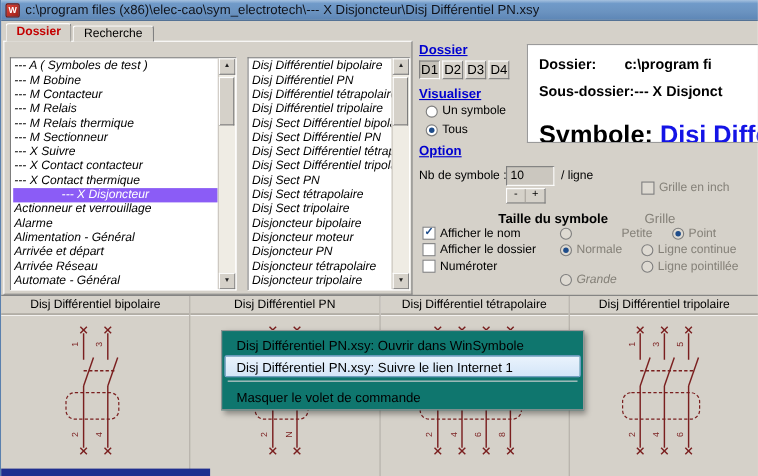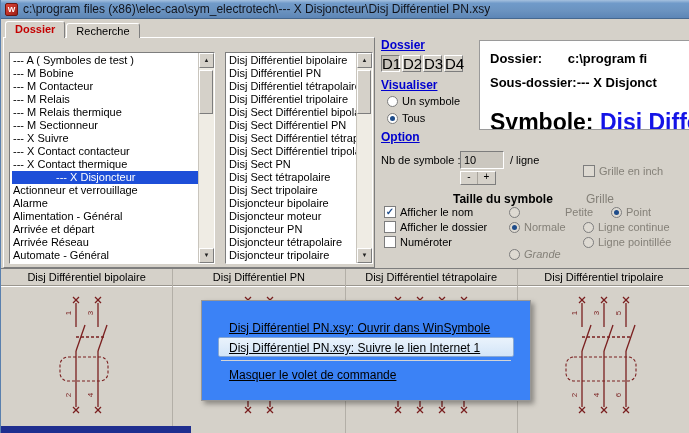--- a/index.html
+++ b/index.html
@@ -17,37 +17,37 @@
   
   .tabstrip{position:absolute;left:4px;top:21px;display:flex;align-items:flex-end;height:17px;z-index:5;}
   .tab{height:15px;padding:1px 9px 0;font-size:11px;color:#000;background:#d5d1c9;
     border:1px solid #808080;border-bottom:none;border-top-color:#fff;border-left-color:#fff;
     border-radius:3px 3px 0 0;margin-right:1px;}
   .tab.active{height:17px;color:#c40000;font-weight:bold;background:#d5d1c9;}
   
   .tabpage{position:absolute;left:2px;top:37px;width:372px;height:231px;background:#d5d1c9;
     border:1px solid;border-color:#ffffff #7d7d7d #7d7d7d #ffffff;}
   
-  .listbox{position:absolute;background:#fff;border:1px solid;border-color:#7d7d7d #fff #fff #7d7d7d;display:flex;overflow:hidden;}
+  .listbox{position:absolute;background:#fff;border:1px solid;border-color:#7d7d7d #fff #fff #7d7d7d;display:flex;overflow:hidden;font-style:italic;}
   .folder-list{left:8px;top:52px;width:206px;height:212px;}
   .symbol-list{left:224px;top:52px;width:148px;height:212px;}
   .list-items{flex:1;overflow:hidden;padding:1px 0 0 2px;}
   .li{height:13px;line-height:13px;font-size:11px;color:#000;white-space:nowrap;overflow:hidden;padding-left:1px;}
-  .li.sel{background:#1d4ed8;color:#fff;padding-left:44px;}
+  .li.sel{background:#8b5cf6;color:#fff;padding-left:44px;}
   .vscroll{width:16px;flex:0 0 16px;background:#efece4;display:flex;flex-direction:column;border-left:1px solid #c9c5bd;}
   .sb-btn{height:15px;flex:0 0 15px;background:#d5d1c9;border:1px solid;border-color:#fff #7d7d7d #7d7d7d #fff;
     font-size:6px;text-align:center;line-height:13px;color:#222;}
   .sb-track{flex:1;position:relative;}
   .sb-thumb{position:absolute;left:0;top:2px;width:14px;height:44px;background:#d5d1c9;
     border:1px solid;border-color:#fff #7d7d7d #7d7d7d #fff;}
   
   .link{position:absolute;font-size:12px;font-weight:bold;color:#0000cf;text-decoration:underline;cursor:pointer;white-space:nowrap;}
   .dbtns{position:absolute;left:380px;top:55px;display:flex;}
   .dbtn{width:19px;height:17px;margin-right:2px;background:#d5d1c9;border:1px solid;
-    border-color:#fff #7d7d7d #7d7d7d #fff;font-size:15px;line-height:15px;color:#000;}
+    border-color:#fff #7d7d7d #7d7d7d #fff;font-size:12px;text-align:center;line-height:15px;color:#000;}
   .dbtn.pressed{border-color:#7d7d7d #fff #fff #7d7d7d;background:#c6c2ba;}
   .opt{position:absolute;display:flex;align-items:center;gap:4px;font-size:11px;color:#000;white-space:nowrap;}
   .opt.disabled{color:#848078;}
   .radio{width:11px;height:11px;flex:0 0 11px;border-radius:50%;background:#fff;border:1px solid #7d7d7d;position:relative;}
   .radio.on::after{content:'';position:absolute;left:2px;top:2px;width:5px;height:5px;border-radius:50%;background:#1e4c8a;}
   .disabled .radio{background:#dedad2;}
   .check{width:12px;height:12px;flex:0 0 12px;background:#fff;border:1px solid #7d7d7d;position:relative;
     font-size:10px;line-height:10px;text-align:center;color:#1e4c8a;}
   .check.on::before{content:'\2713';font-weight:bold;}
   .disabled .check{background:#dedad2;}
@@ -69,22 +69,22 @@
   .ival-blue{color:#1414e6;}
   
   .preview{position:absolute;left:0;top:268px;width:689px;height:165px;background:#d5d1c9;
     border-top:1px solid #7d7d7d;display:grid;grid-template-columns:repeat(4,1fr);}
   .pcol{position:relative;border-right:1px solid #b3afa7;overflow:hidden;}
   .pcol:last-child{border-right:none;}
   .phead{height:17px;line-height:17px;font-size:11px;text-align:center;color:#000;
     border-bottom:1px solid #9a968e;box-shadow:0 1px 0 #ffffff;white-space:nowrap;overflow:hidden;}
   .psym{display:flex;justify-content:center;padding-top:3px;}
   
-  .ctx{position:absolute;left:200px;top:300px;width:330px;background:#3b82f6;
-    border:1px solid #979797;box-shadow:3px 3px 5px rgba(0,0,0,.35);padding:16px;z-index:50;text-decoration:underline;}
+  .ctx{position:absolute;left:200px;top:300px;width:330px;background:#0f766e;
+    border:1px solid #979797;box-shadow:3px 3px 5px rgba(0,0,0,.35);padding:2px;z-index:50;}
   .ctx-item{height:20px;line-height:20px;padding:0 10px;font-size:12px;color:#000;border:1px solid transparent;}
   .ctx-item.hl{background:linear-gradient(180deg,#eaf3fc,#d3e5f8);border:1px solid #86a7d4;border-radius:2px;}
   .ctx-sep{height:1px;background:#d4d4d4;margin:3px 3px;}
   
   .strip{position:absolute;left:0;top:426px;width:190px;height:7px;background:#1f2e8f;}
 </style>
 </head>
 <body>
 
 <div class="window">

